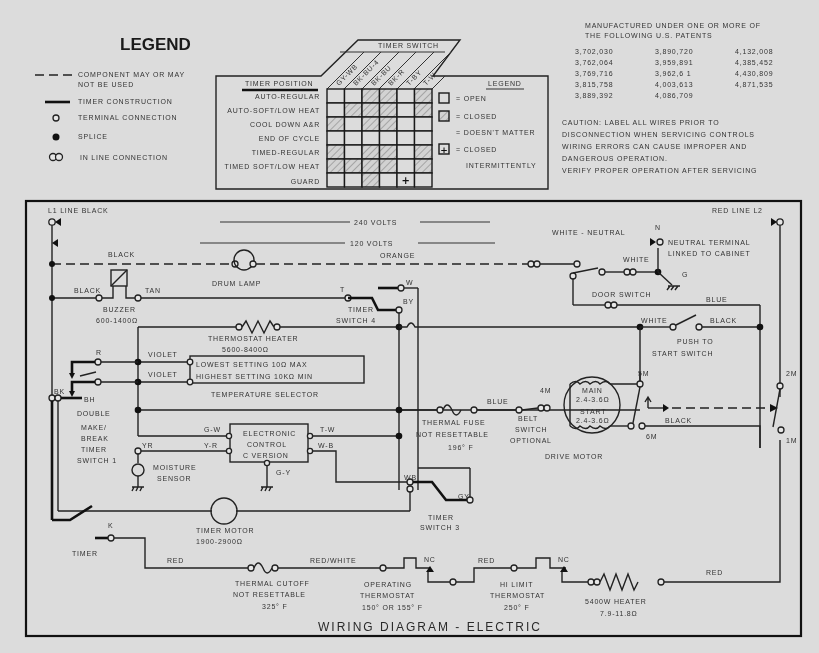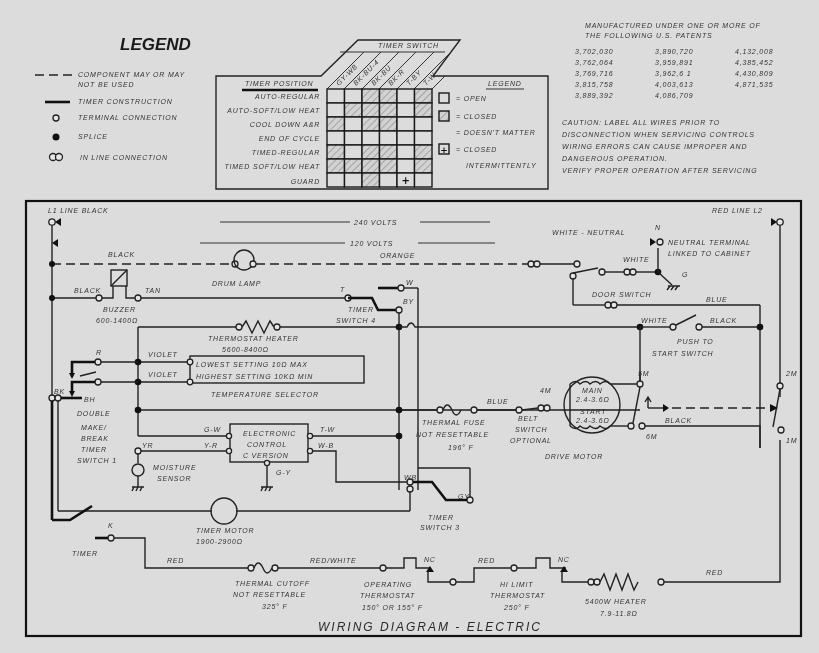--- a/index.html
+++ b/index.html
@@ -1,17 +1,17 @@
 <!DOCTYPE html>
 <html><head>
 <meta charset="utf-8">
 <style>
   html,body{margin:0;padding:0;background:#dcdfe1;}
   body{width:819px;height:653px;overflow:hidden;position:relative;font-family:"DejaVu Sans Mono","Liberation Mono",monospace;}
-  #sheet{position:absolute;left:0;top:0;width:819px;height:653px;background:#dcdcdc;font-style:italic;}
+  #sheet{position:absolute;left:0;top:0;width:819px;height:653px;background:#dcdcdc;}
   svg{position:absolute;left:0;top:0;}
   .ts{font-family:"Liberation Sans","DejaVu Sans",sans-serif;font-size:7px;fill:#333;letter-spacing:0.8px;}
   .big{font-family:"Liberation Sans","DejaVu Sans",sans-serif;font-size:17px;font-weight:bold;fill:#1a1a1a;}
   .title{font-family:"Liberation Sans","DejaVu Sans",sans-serif;font-size:12px;fill:#2a2a2a;letter-spacing:2px;}
   .w{stroke:#222;stroke-width:1.4;fill:none;}
   .wb{stroke:#111;stroke-width:2.6;fill:none;}
   .wd{stroke:#222;stroke-width:1.6;fill:none;stroke-dasharray:9 5;}
   .wl{stroke:#333;stroke-width:1;fill:none;}
   .term{fill:#e6e6e6;stroke:#222;stroke-width:1.3;}
   .dot{fill:#111;}

